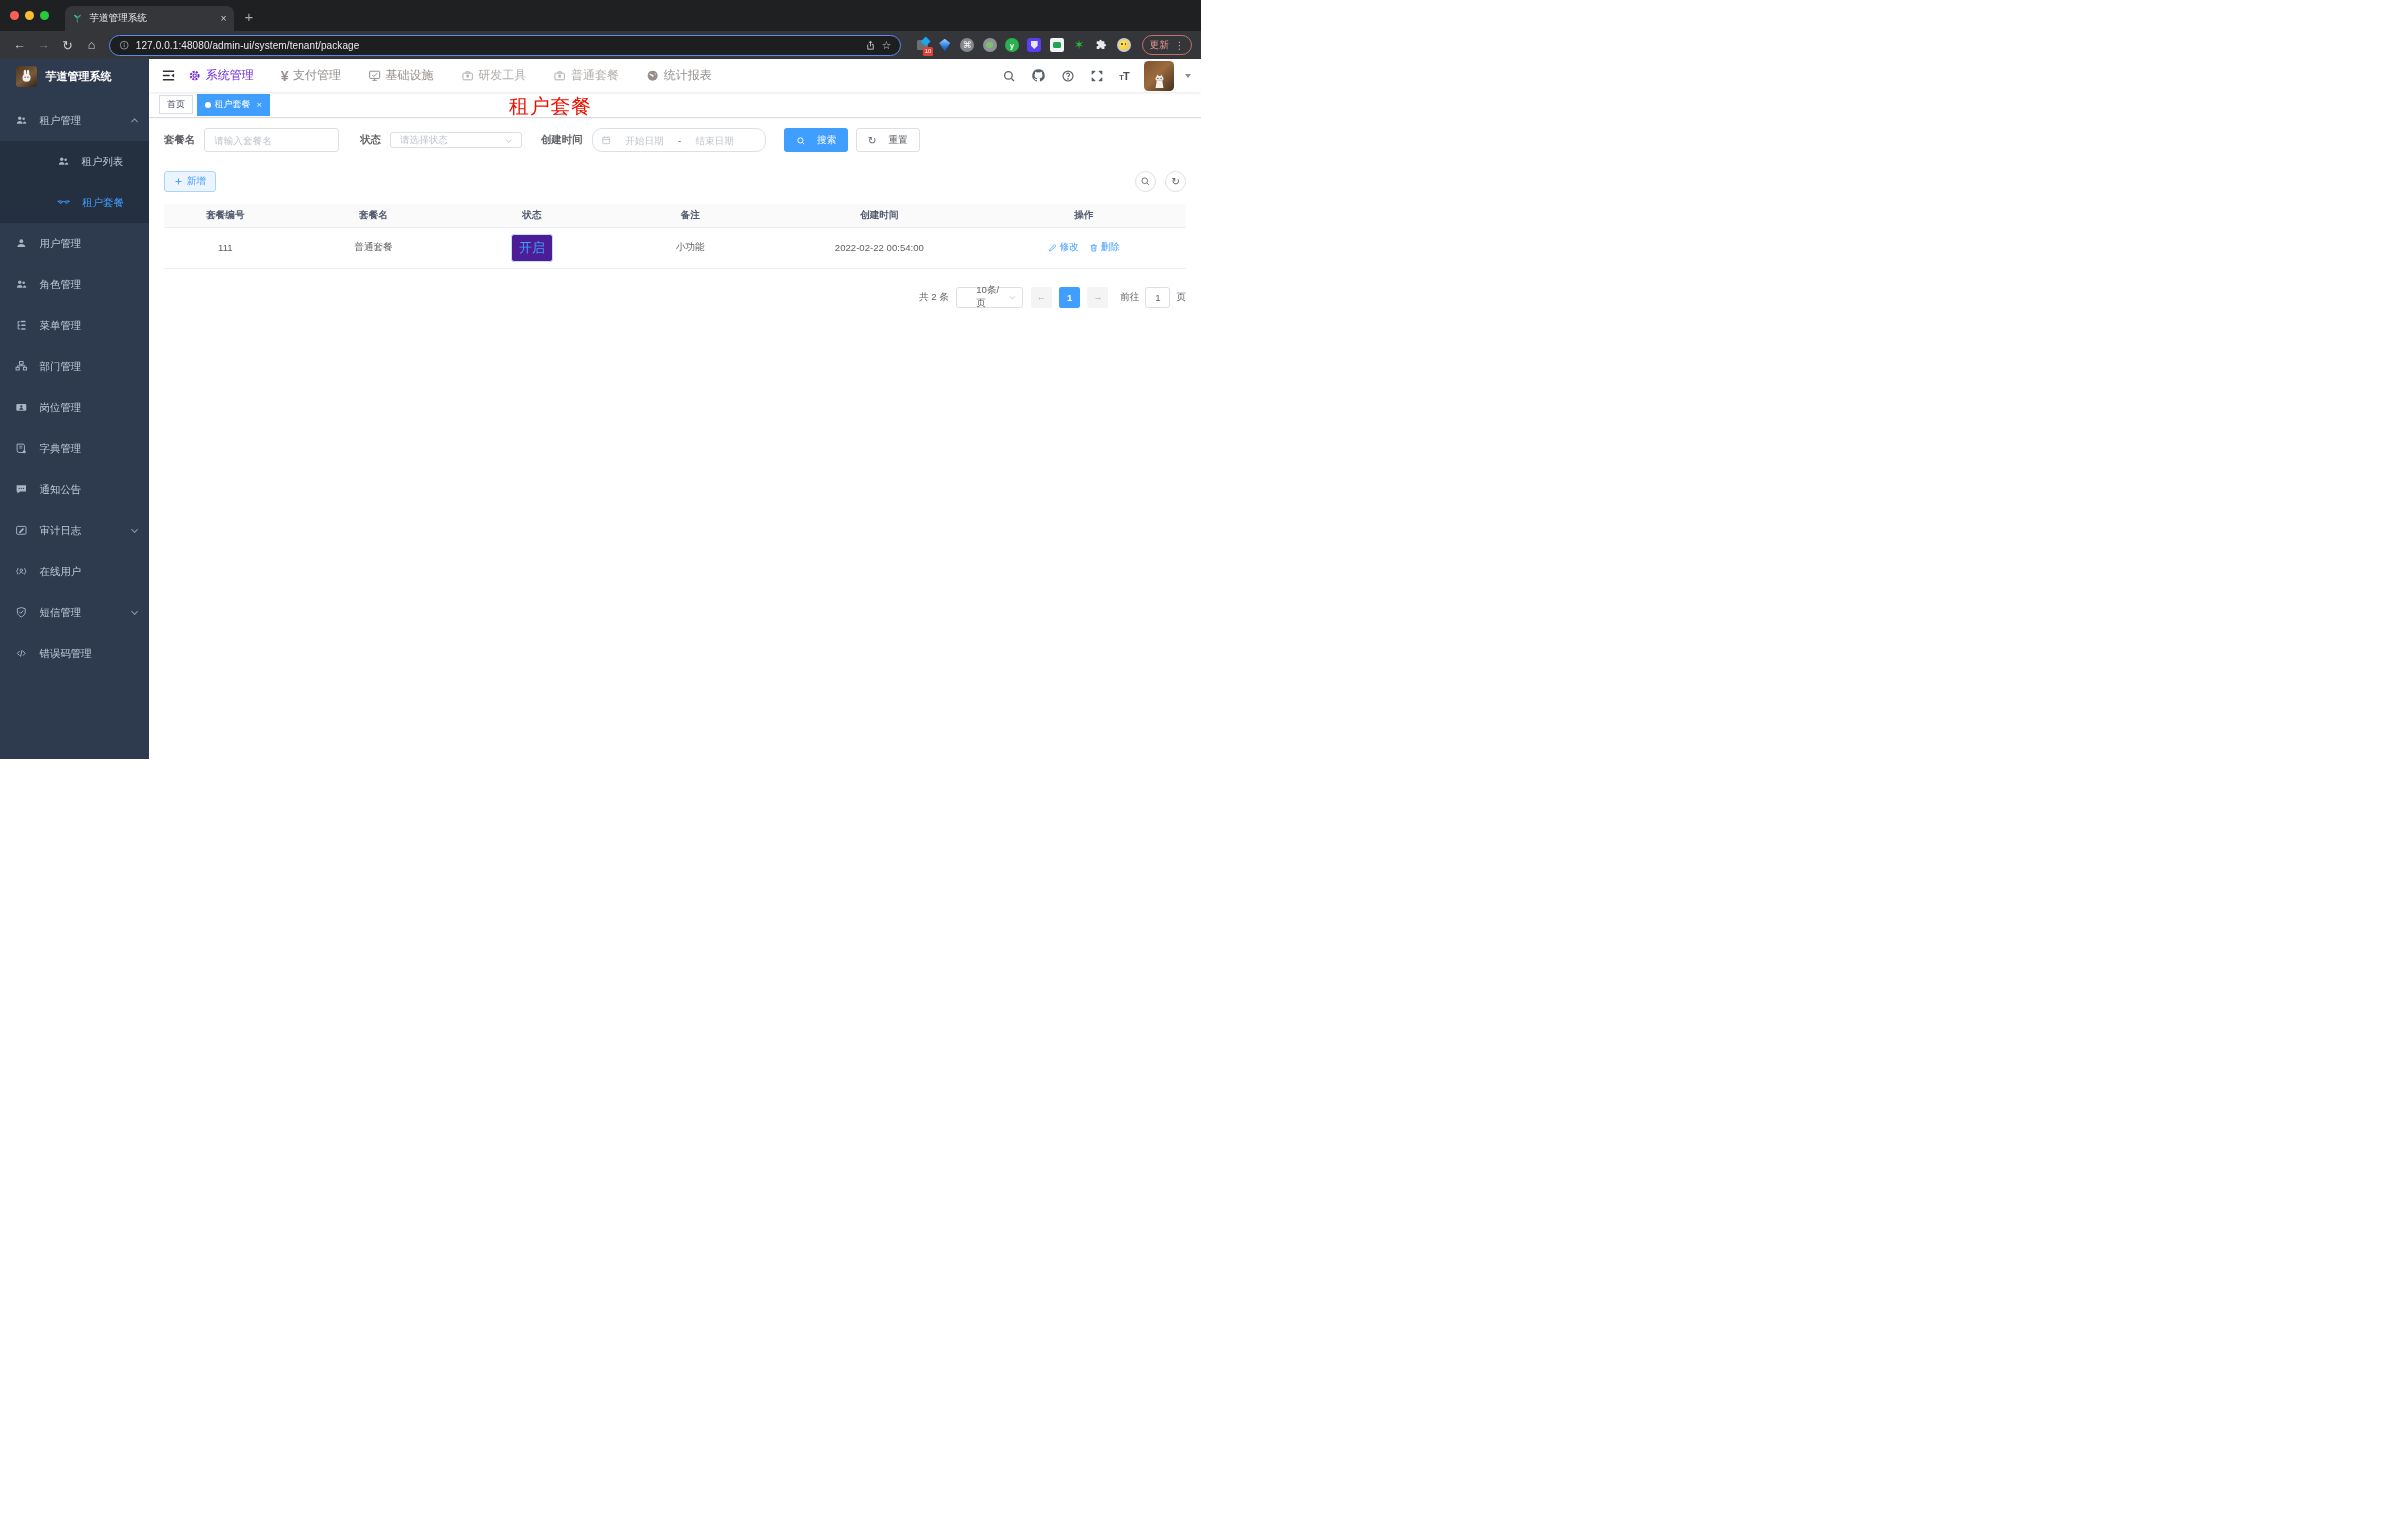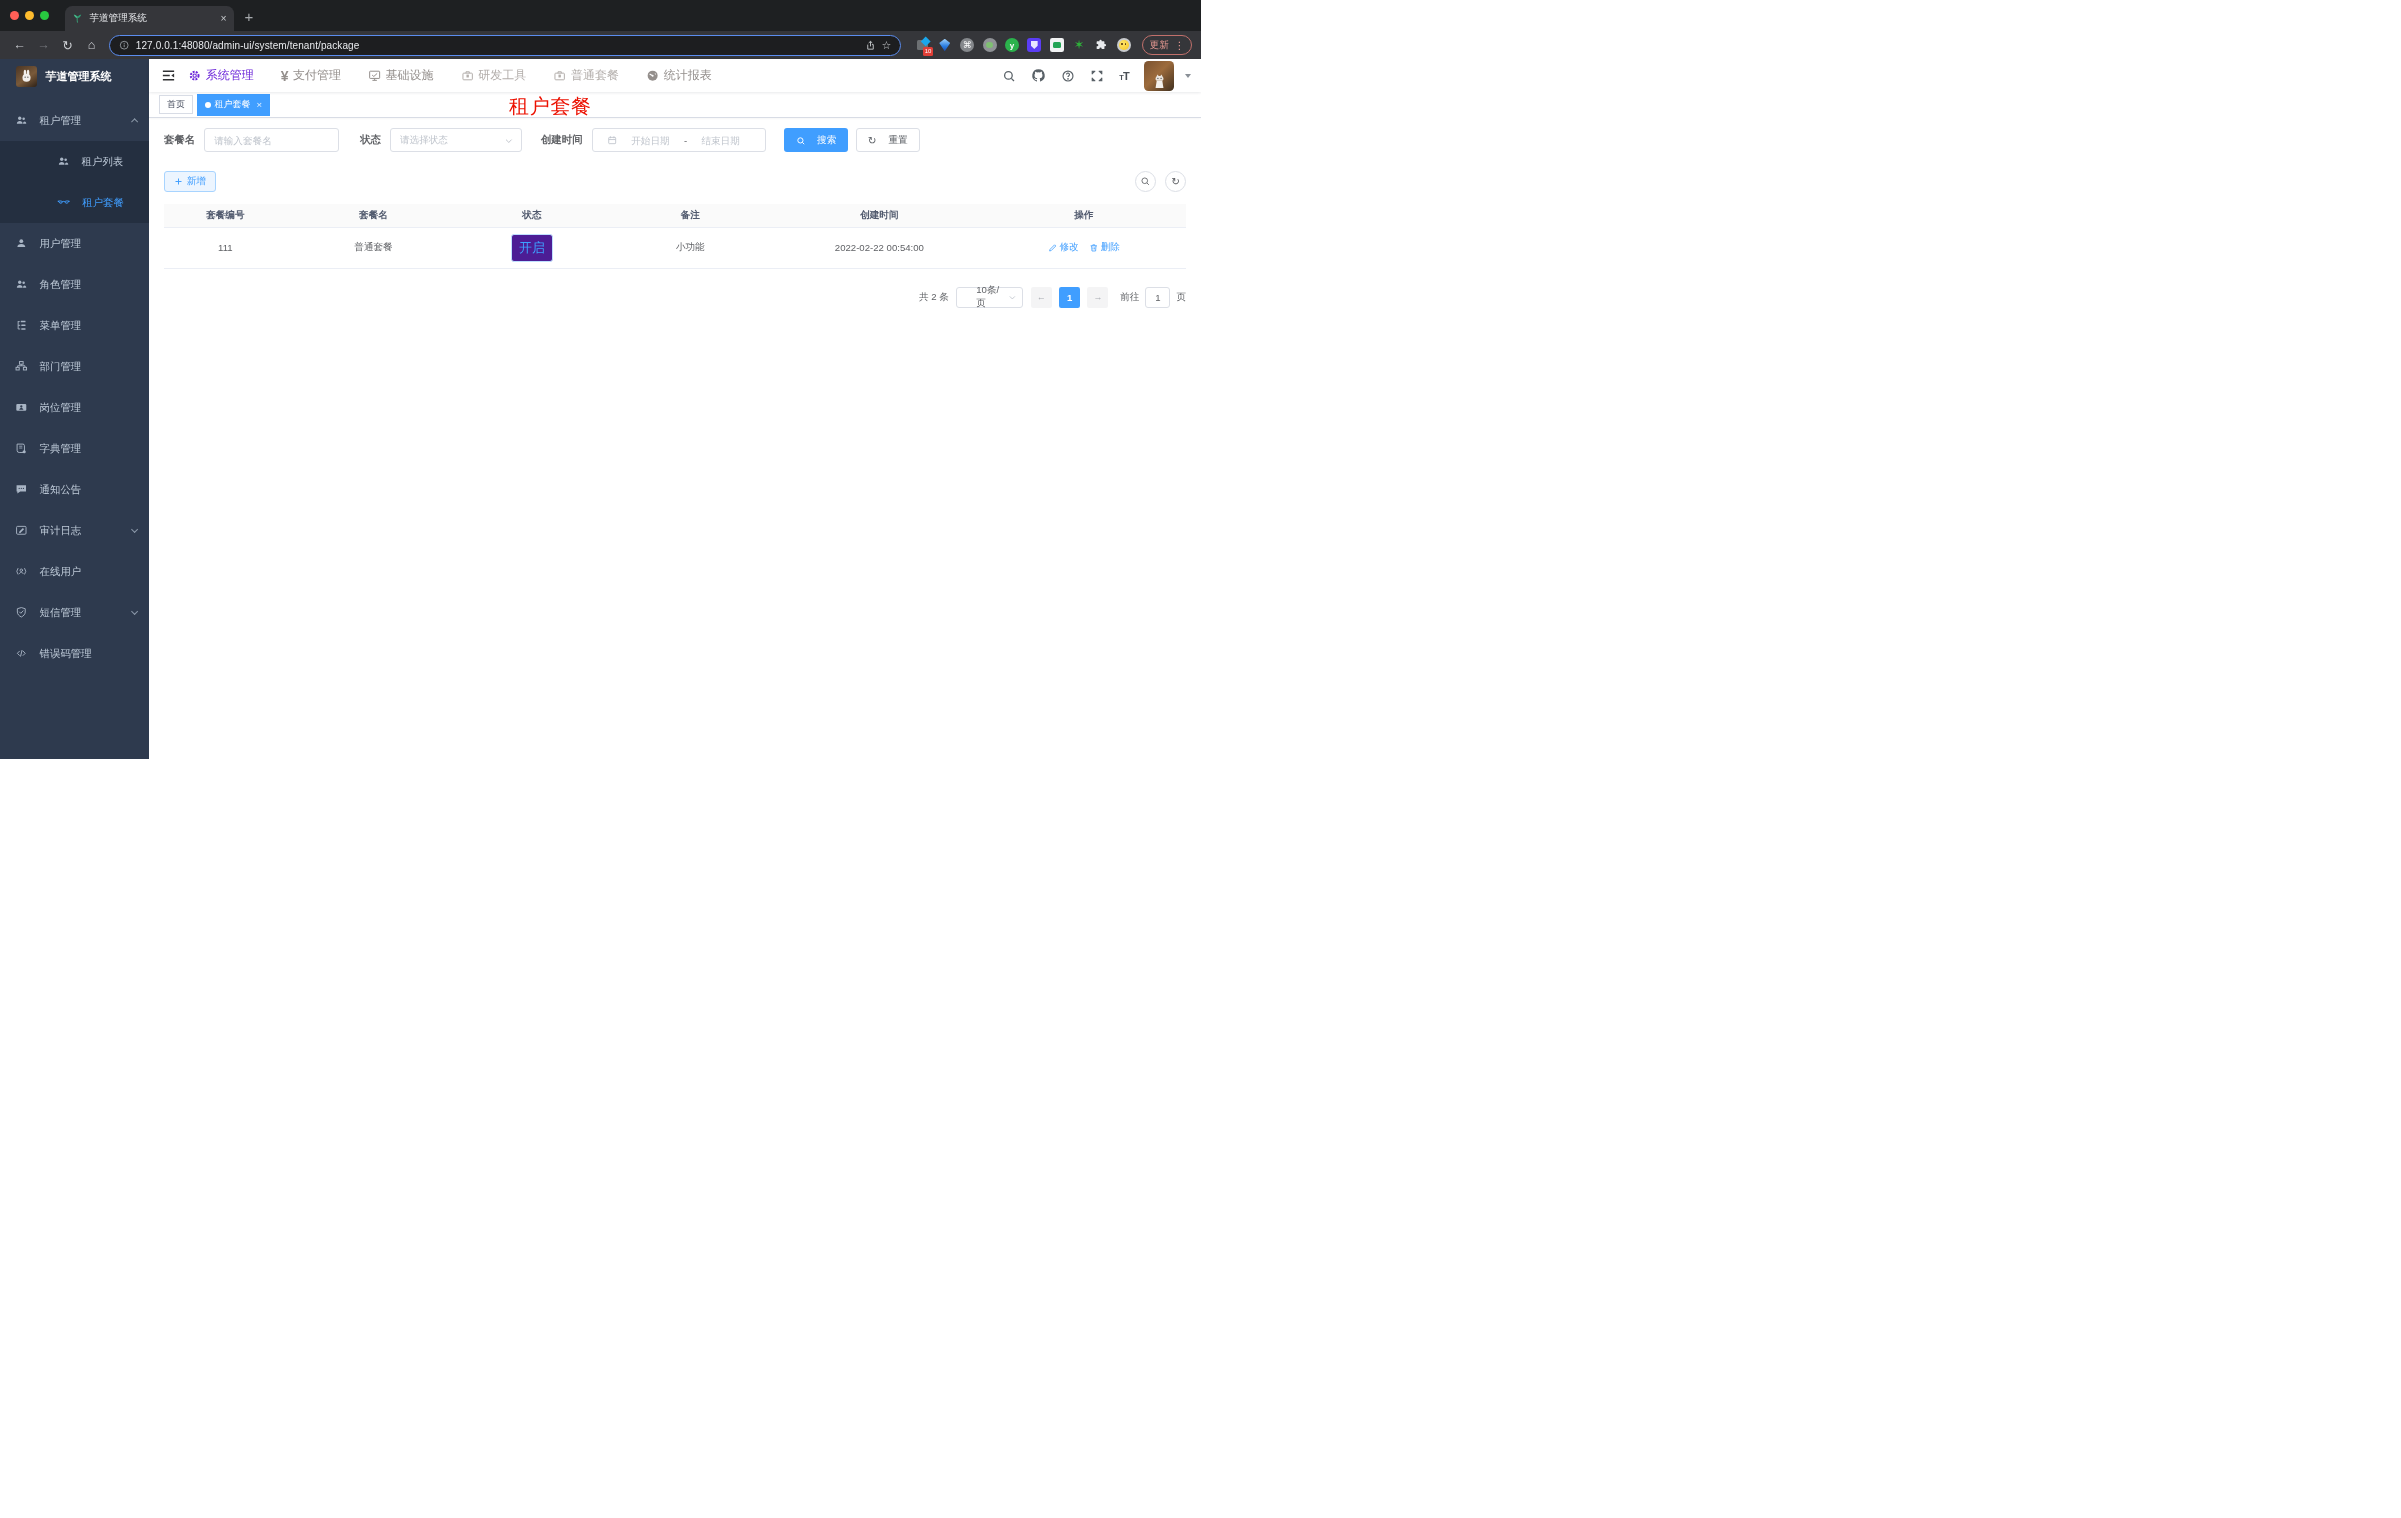--- a/index.html
+++ b/index.html
@@ -92,24 +92,24 @@
   .red-title { position:absolute; left:360px; top:0.7px; font-size:20px; font-weight:500; color:#ec1000; letter-spacing:0.7px; white-space:nowrap; }
 
   .content { flex:1; padding:10.4px 15px 0; position:relative; }
   .filters { display:flex; align-items:center; font-size:10.4px; color:#606266; }
   .fl { font-weight:bold; margin-right:9px; }
   .inp { height:24px; border:0.7px solid #dcdfe6; border-radius:3px; background:#fff; font-size:9.6px; color:#606266;
          padding:0 9px; outline:none; font-family:inherit; }
   .inp::placeholder { color:#bfc4cc; }
   .name-inp { width:135px; margin-right:21px; }
   .sel { width:132px; margin-right:19px; display:flex; align-items:center; justify-content:space-between;
-         height:24px; border:0.7px solid #dcdfe6; border-radius:3px; padding:0 7.4px 0 9px; cursor:pointer; }
+         height:16px; border:0.7px solid #dcdfe6; border-radius:3px; padding:0 7.4px 0 9px; cursor:pointer; }
   .sel .ph { color:#bfc4cc; font-size:9.6px; }
-  .daterange { width:174px; margin-right:18px; height:24px; border:0.7px solid #dcdfe6; border-radius:3px;
-               display:flex; align-items:center; padding:0 14px; gap:6px; color:#bfc4cc; font-size:9.6px; }
+  .daterange { width:174px; margin-right:18px; height:24px; border:0.7px solid #dcdfe6; border-radius:10px;
+               display:flex; align-items:center; padding:0 8px; gap:6px; color:#bfc4cc; font-size:9.6px; }
   .daterange .dinp { border:none; width:55px; padding:0; height:21px; text-align:center; }
   .btn { height:24px; border-radius:3px; font-size:9.6px; display:inline-flex; align-items:center; gap:12px;
          padding:0 11px; cursor:pointer; border:0.7px solid transparent; font-family:Liberation Serif, serif; }
   .btn-primary { background:#409eff; color:#fff; margin-right:7.4px; }
   .btn-plain { background:#fff; border-color:#dcdfe6; color:#5f6368; }
   .btn-add { height:21px; background:#ecf5ff; border:0.7px solid #a8d4ff; color:#409eff; padding:0 9px; border-radius:3px;
              display:inline-flex; align-items:center; gap:3.7px; font-size:9.6px; cursor:pointer; }
   .rowbar { margin-top:18.5px; display:flex; align-items:center; justify-content:space-between; }
   .circles { display:flex; gap:9px; }
   .cbtn { width:21px; height:21px; border-radius:50%; border:0.7px solid #dcdfe6; background:#fff; color:#606266;

